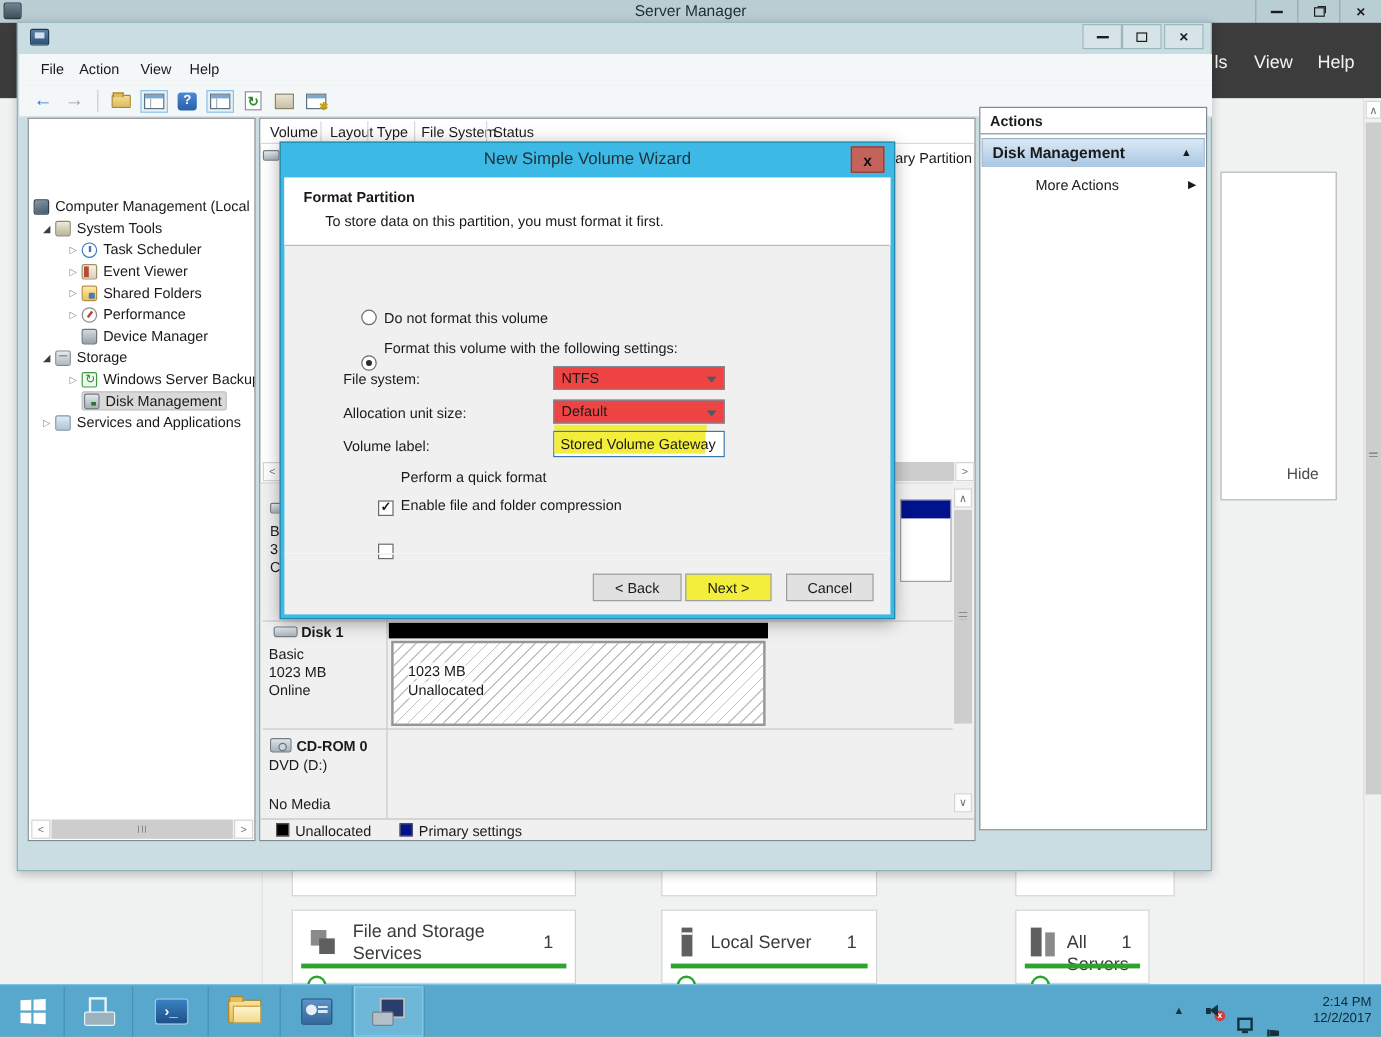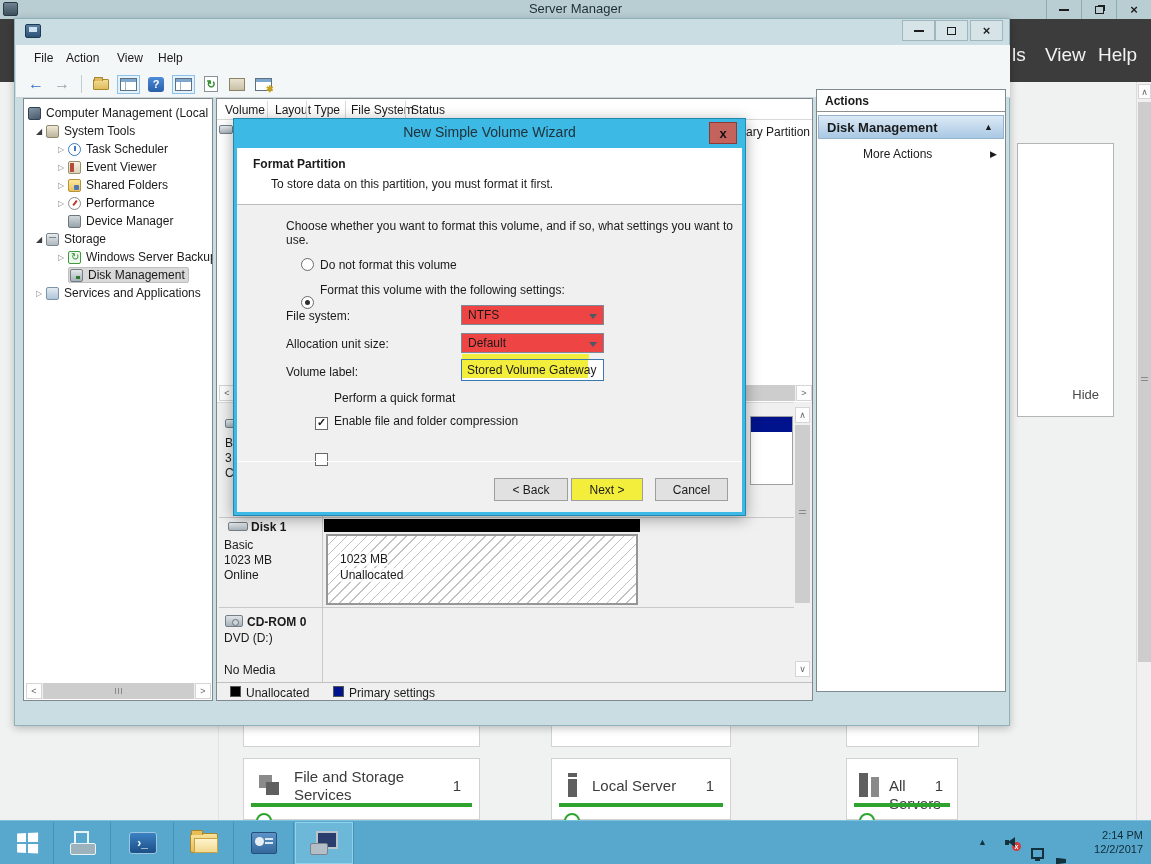--- a/index.html
+++ b/index.html
@@ -13,21 +13,21 @@
 
   
   #sm-titlebar { left:0; top:0; width:1151px; height:31px; background:#b9ced3; border-bottom:1px solid #6d8a91; }
   #sm-title { width:100%; text-align:center; top:1px; font-size:13px; color:#1c2f36; }
   #sm-app-icon { left:3px; top:2px; width:15px; height:14px; background:linear-gradient(#6f8392,#3d4f5c); border:1px solid #2b3a44; border-radius:2px; }
   .sm-wc { top:0; height:19px; width:35px; border-left:1px solid #93aab0; display:flex; align-items:center; justify-content:center; }
   .bar-min { width:10px; height:2px; background:#1d1d1d; }
   .box-restore { width:9px; height:8px; border:1px solid #1d1d1d; box-shadow:2px -2px 0 -1px #1d1d1d; }
   .x-glyph { font-size:13px; font-weight:bold; color:#1d1d1d; line-height:1; }
   #sm-menubar { left:0; top:19px; width:1151px; height:63px; background:#3c3c3c; }
-  .sm-menu-item { top:25px; color:#f2f2f2; font-size:19px; }
+  .sm-menu-item { top:25px; color:#f2f2f2; font-size:15px; }
   #sm-body { left:0; top:82px; width:1151px; height:738px; background:#f0f2f2; }
   #sm-flyout { left:1017px; top:143px; width:97px; height:274px; background:#fff; border:1px solid #b4b4b4; }
   #sm-flyout-hide { right:14px; bottom:14px; color:#4a4a4a; font-size:13px; }
   #sm-divider { left:218px; top:82px; width:1px; height:738px; background:#e0e3e3; }
   .sm-partialbox { top:690px; height:57px; background:#fff; border:1px solid #d2d2d2; }
   .sm-tile { top:758px; height:62px; background:#fff; border:1px solid #d2d2d2; }
   .tile-label { font-size:15px; color:#3b3b3b; line-height:18px; }
   .tile-count { font-size:15px; color:#3b3b3b; }
   .tile-bar { position:absolute; left:7px; right:7px; bottom:12px; height:4px; background:#2ea42e; }
   .tile-arc { position:absolute; width:16px; height:16px; border:2px solid #2ea42e; border-radius:50%; background:#fff; bottom:-10px; }
@@ -280,21 +280,21 @@
         </div>
       <div class="tbi">
           <div class="tb-props"></div>
         </div>
       <div class="tbi">
           <div class="tb-export"></div>
         </div>
     </div>
 
     <div class="abs panel" id="cm-tree">
-      <div style="padding-top:5px;">
+      <div style="padding-top:20px;margin-top:44px;">
         <div class="trow" style="padding-left:4px;">
           <div class="ti ti-computer"></div>
           <span>Computer Management (Local</span>
         </div>
         <div class="trow" style="padding-left:8px;">
           <span class="exp exp-open"></span>
           <div class="ti ti-tools"></div>
           <span>System Tools</span>
         </div>
         <div class="trow" style="padding-left:30px;">
@@ -436,21 +436,20 @@
   <div class="abs" id="wizard">
     <div class="abs" id="wz-title">New Simple Volume Wizard</div>
     <div class="abs" id="wz-close">
         <span>x</span>
       </div>
     <div class="abs" id="wz-body"></div>
     <div class="abs" id="wz-headband"></div>
     <span class="abs" style="left:19px;top:38px;font-weight:bold;">Format Partition</span>
     <span class="abs" style="left:37px;top:58px;">To store data on this partition, you must format it first.</span>
 
-    <span class="abs" style="left:52px;top:100px;">Choose whether you want to format this volume, and if so, what settings you want to use.</span>
 
     <div class="abs radio" style="left:67px;top:139px;"></div>
     <span class="abs" style="left:86px;top:139px;">Do not format this volume</span>
 
     <div class="abs radio radio-on" style="left:67px;top:164px;"></div>
     <span class="abs" style="left:86px;top:164px;">Format this volume with the following settings:</span>
 
     <span class="abs" style="left:52px;top:190px;">File system:</span>
     <div class="abs wz-combo" style="left:227px;top:186px;">
       <span>NTFS</span>

